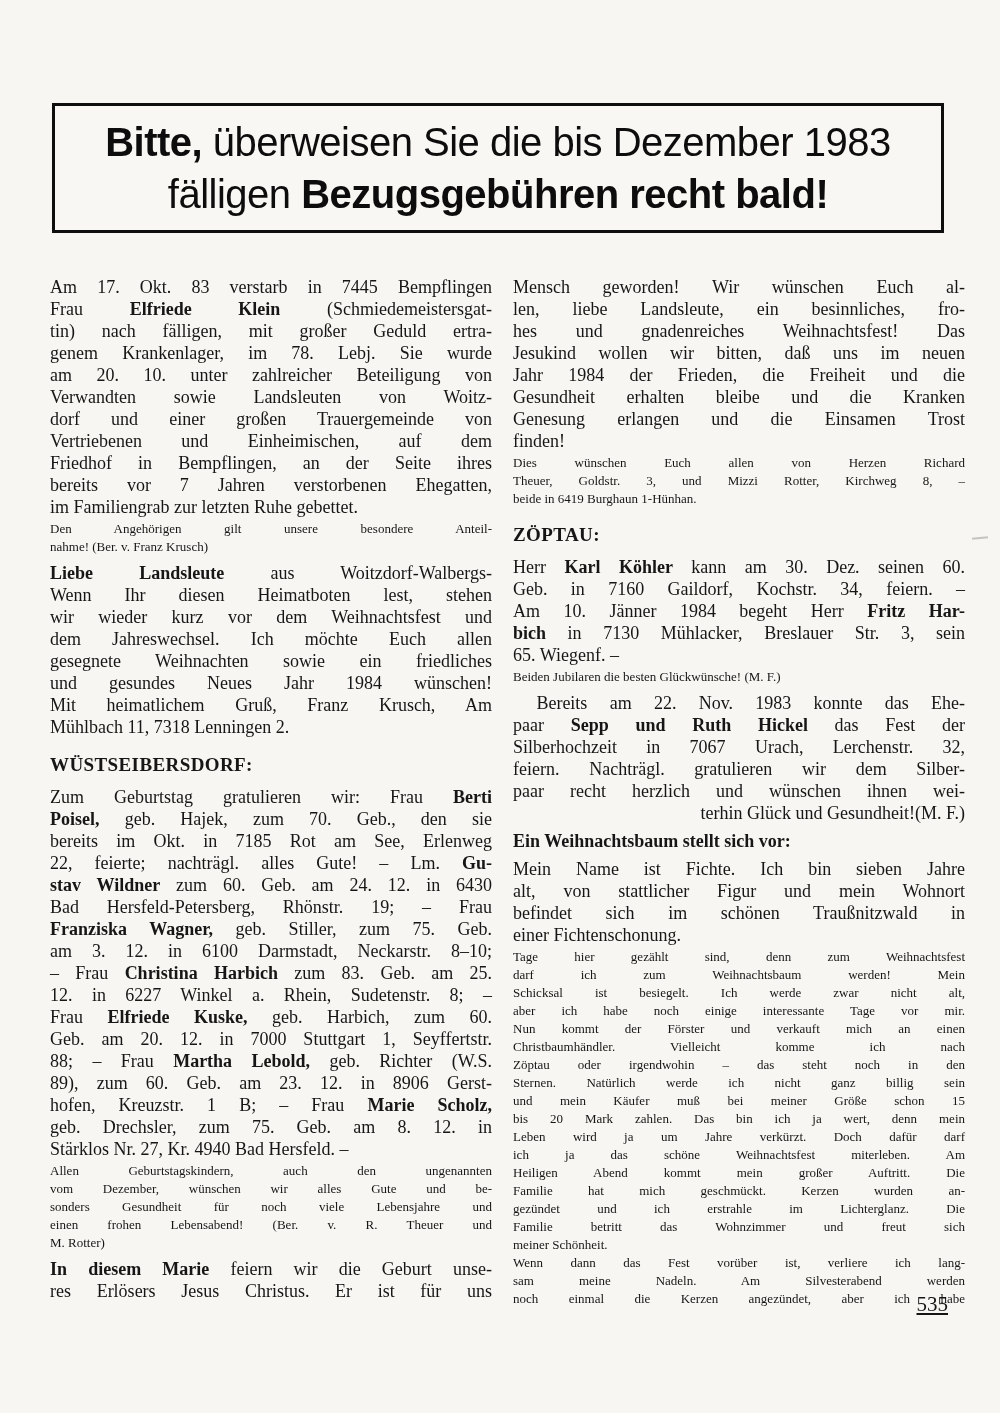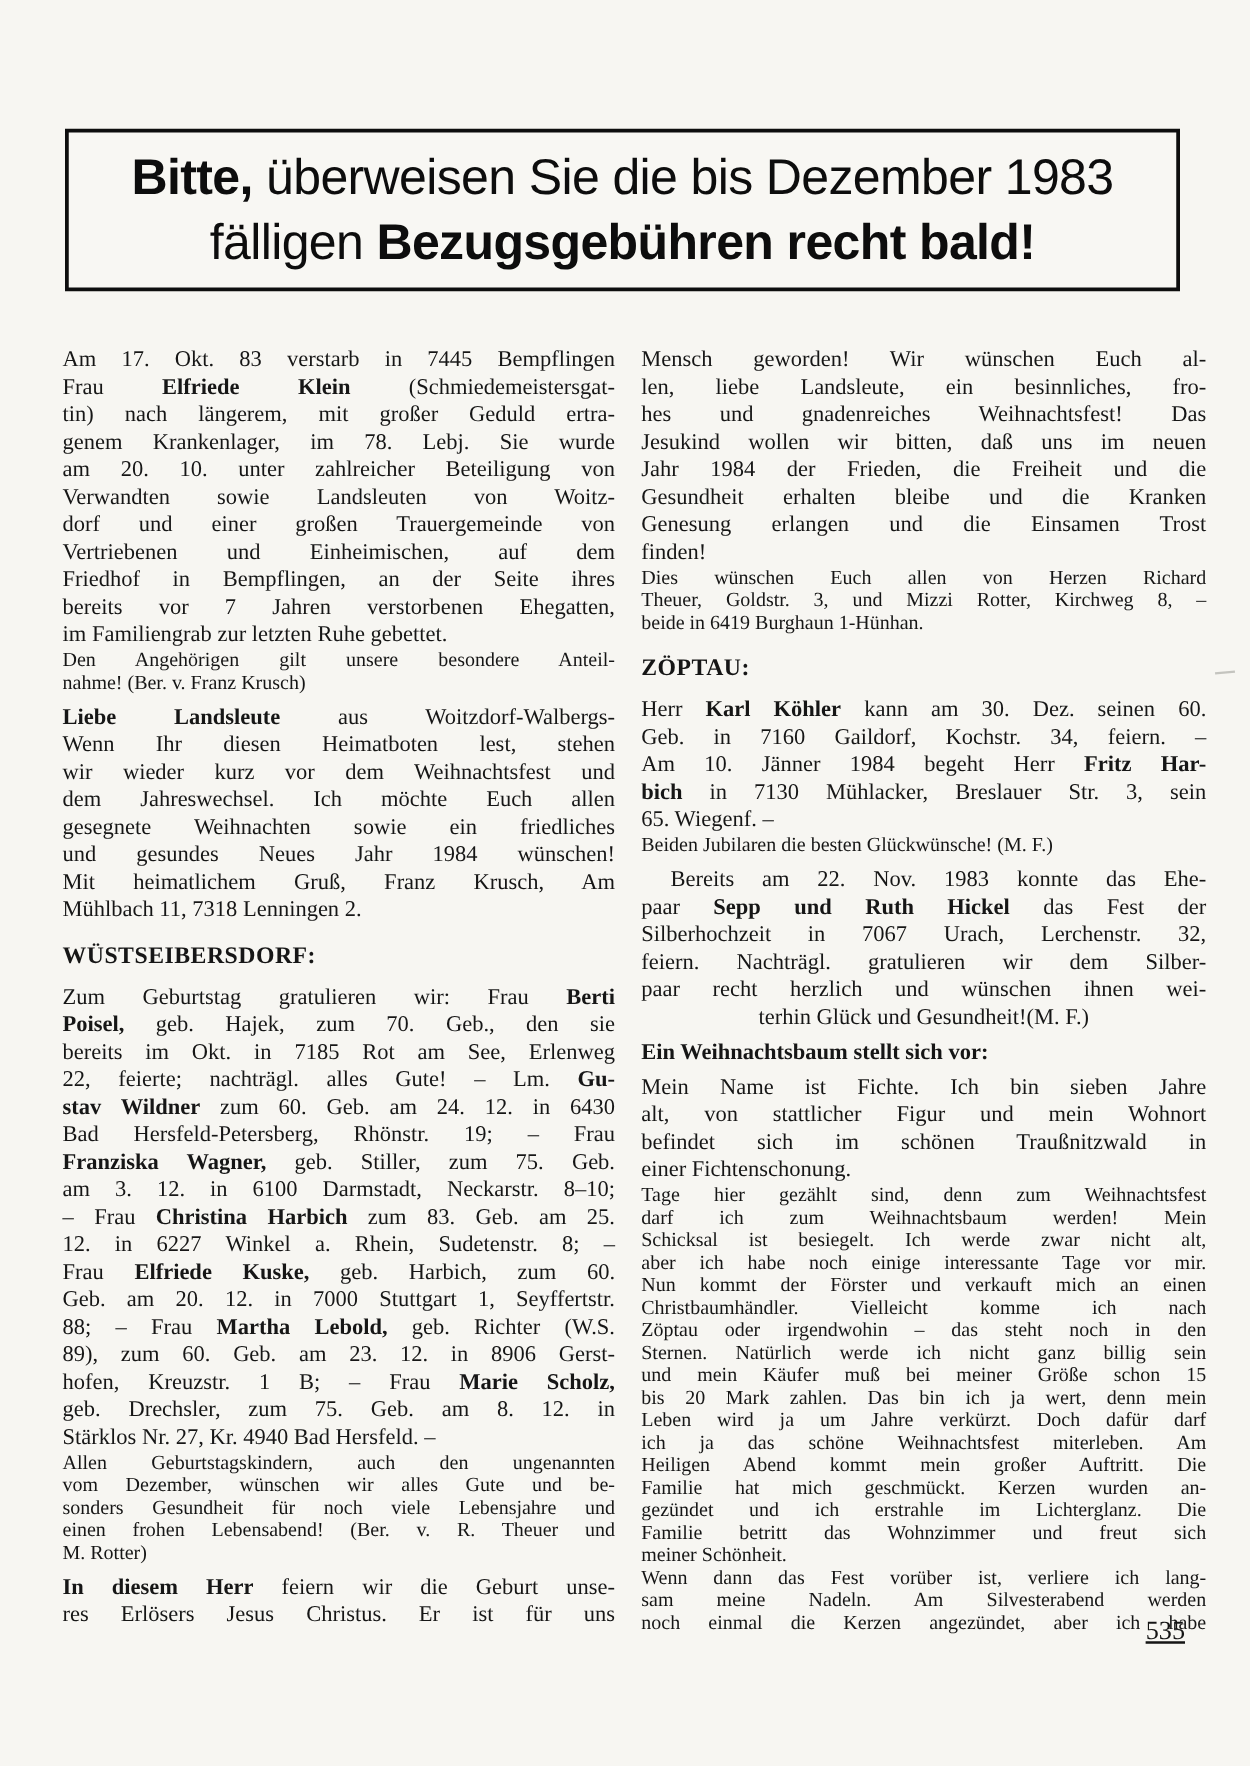--- a/index.html
+++ b/index.html
@@ -23,28 +23,28 @@
     letter-spacing:-0.5px; font-weight:400;
   }
   .banner b { font-weight:700; }
   
   .col { position:absolute; top:264px; }
   .col-left  { left:50px;  width:442px; }
   .col-right { left:513px; width:452px; }
   .blk { margin-top:6px; }
   .blk:first-child { margin-top:12px; }
   .blk.body    { font-size:18px;   line-height:22px; }
-  .blk.small   { font-size:16px; line-height:18px; margin-top:2px; }
+  .blk.small   { font-size:13px; line-height:18px; margin-top:2px; }
   .blk.small + .blk.small { margin-top:0; }
   .blk.heading { font-size:19px; line-height:24px; font-weight:bold;
                  letter-spacing:0.4px; margin-top:15px; margin-bottom:9px; }
   .blk.indent .line:first-child { text-indent:1.3em; }
   .line { text-align:justify; text-align-last:justify; }
   .line.loose { text-align-last:left; }
-  .line.split { display:flex; justify-content:center; text-align-last:auto; }
+  .line.split { display:flex; justify-content:flex-end; text-align-last:auto; }
   .line b { font-weight:bold; }
   
   .pagenum { position:absolute; top:1292px; right:52px;
              font-size:21px; line-height:24px; color:#151515;text-decoration:underline; }
   
   .margin-dash { position:absolute; left:972px; top:537px; width:16px; height:2px;
                  background:#9a9a96; opacity:.55; transform:rotate(-5deg); }
 </style>
 </head>
 <body>
@@ -52,21 +52,21 @@
 <div class="page">
   <div class="banner">
     <div class="banner-line"><b>Bitte,</b> überweisen Sie die bis Dezember 1983</div>
     <div class="banner-line">fälligen <b>Bezugsgebühren recht bald!</b></div>
   </div>
 
   <div class="col col-left">
       <div class="blk body">
         <div class="line">Am 17. Okt. 83 verstarb in 7445 Bempflingen</div>
         <div class="line">Frau <b>Elfriede Klein</b> (Schmiedemeistersgat-</div>
-        <div class="line">tin) nach längerem, mit großer Geduld ertra-</div>
+        <div class="line">tin) nach fälligen, mit großer Geduld ertra-</div>
         <div class="line">genem Krankenlager, im 78. Lebj. Sie wurde</div>
         <div class="line">am 20. 10. unter zahlreicher Beteiligung von</div>
         <div class="line">Verwandten sowie Landsleuten von Woitz-</div>
         <div class="line">dorf und einer großen Trauergemeinde von</div>
         <div class="line">Vertriebenen und Einheimischen, auf dem</div>
         <div class="line">Friedhof in Bempflingen, an der Seite ihres</div>
         <div class="line">bereits vor 7 Jahren verstorbenen Ehegatten,</div>
         <div class="line loose">im Familiengrab zur letzten Ruhe gebettet.</div>
       </div>
       <div class="blk small">
@@ -106,21 +106,21 @@
         <div class="line loose">Stärklos Nr. 27, Kr. 4940 Bad Hersfeld. –</div>
       </div>
       <div class="blk small">
         <div class="line">Allen Geburtstagskindern, auch den ungenannten</div>
         <div class="line">vom Dezember, wünschen wir alles Gute und be-</div>
         <div class="line">sonders Gesundheit für noch viele Lebensjahre und</div>
         <div class="line">einen frohen Lebensabend! (Ber. v. R. Theuer und</div>
         <div class="line loose">M. Rotter)</div>
       </div>
       <div class="blk body">
-        <div class="line"><b>In diesem Herr</b> feiern wir die Geburt unse-</div>
+        <div class="line"><b>In diesem Marie</b> feiern wir die Geburt unse-</div>
         <div class="line">res Erlösers Jesus Christus. Er ist für uns</div>
       </div>
     </div>
   <div class="col col-right">
       <div class="blk body">
         <div class="line">Mensch geworden! Wir wünschen Euch al-</div>
         <div class="line">len, liebe Landsleute, ein besinnliches, fro-</div>
         <div class="line">hes und gnadenreiches Weihnachtsfest! Das</div>
         <div class="line">Jesukind wollen wir bitten, daß uns im neuen</div>
         <div class="line">Jahr 1984 der Frieden, die Freiheit und die</div>

